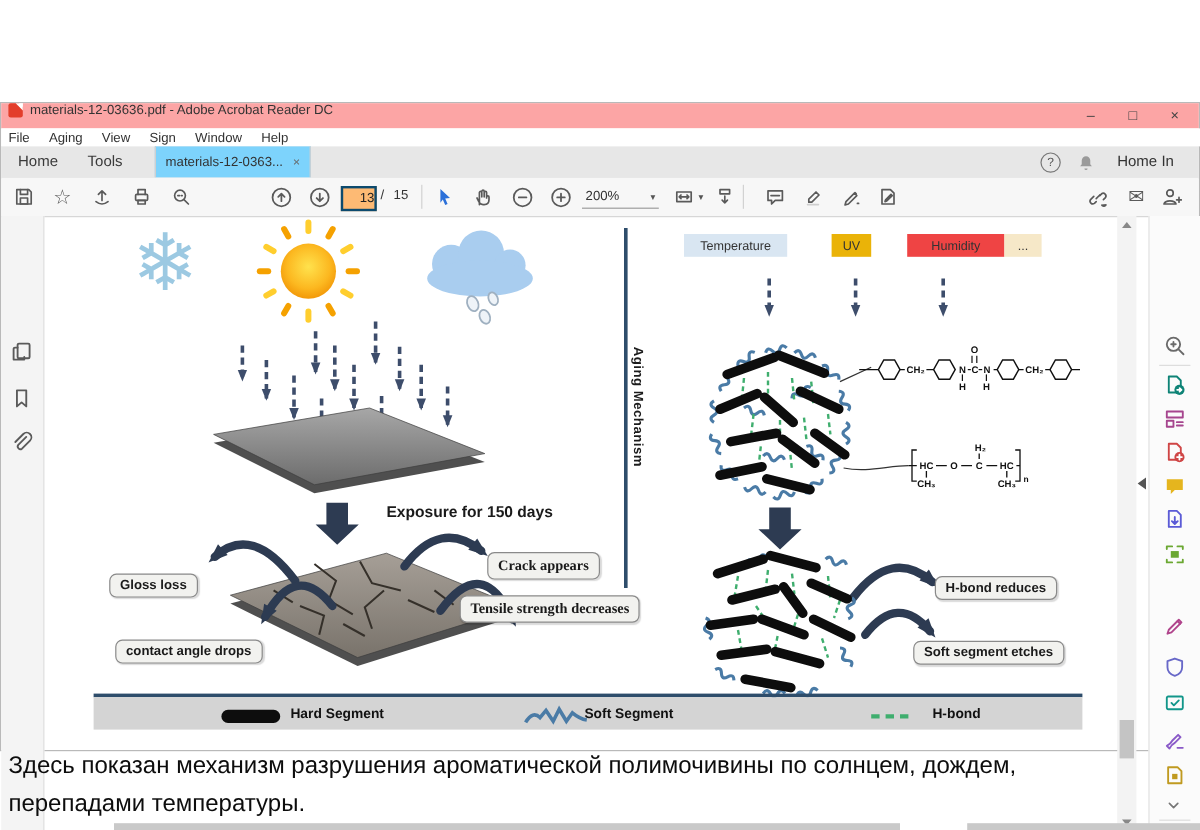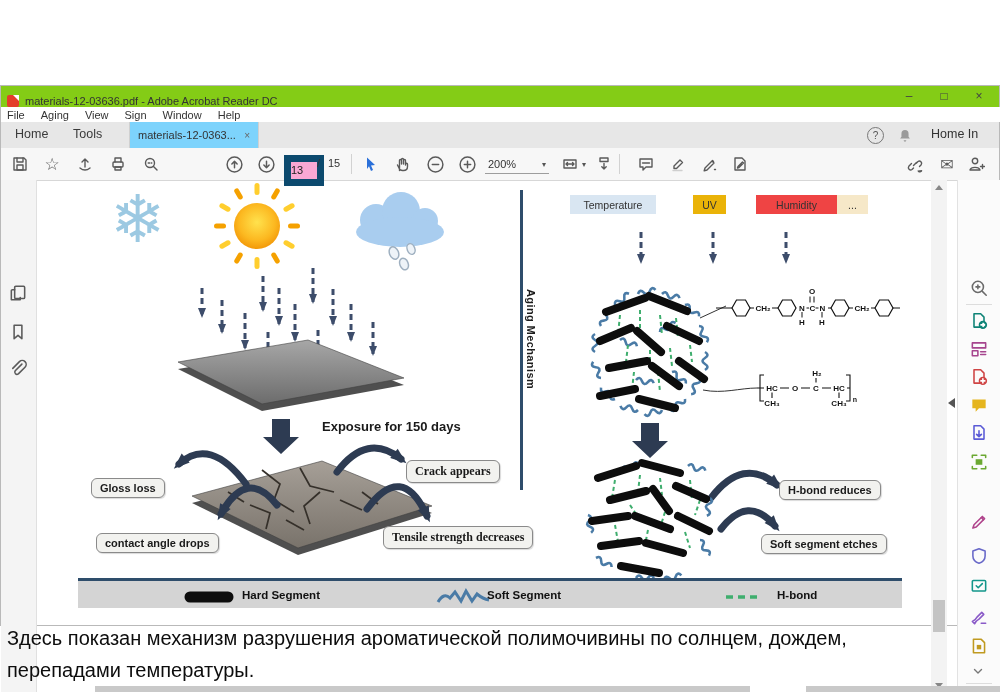--- a/index.html
+++ b/index.html
@@ -1,37 +1,37 @@
 <!DOCTYPE html>
 <html><head>
 <meta charset="utf-8">
 <style>
   html,body{margin:0;padding:0;background:#fff}
   .screen{position:relative;width:1000px;height:692px;background:#fff;overflow:hidden;
     font-family:"Liberation Sans",sans-serif;color:#333}
   .ab{position:absolute}
   
   .win{left:0;top:85px;width:998px;height:539px;border:1px solid #b9b9b9;background:#fff}
-  .titlebar{left:0;top:0;width:100%;height:21px;background:#84cc16;display:flex;align-items:flex-end}
+  .titlebar{left:0;top:0;width:100%;height:21px;background:#fca5a5;display:flex;align-items:flex-start}
   .pdficon{width:12px;height:12px;background:#e33e2b;border-radius:2px;margin:0 6px 0 6px;position:relative}
   .pdficon::after{content:"";position:absolute;right:0;top:0;border:3px solid #fff;border-left-color:transparent;border-bottom-color:transparent}
   .title-text{font-size:11px;color:#333}
   .winctl{position:absolute;top:0;height:21px;width:30px;text-align:center;line-height:21px;font-size:12px;color:#444}
   .menubar{left:0;top:21px;width:100%;height:15px;display:flex;gap:16px;padding-left:6px;font-size:11px;align-items:center;background:#fff}
   .menu-item{color:#333}
   .tabbar{left:0;top:36px;width:100%;height:26px;background:#e7e7e7;border-bottom:1px solid #d2d2d2}
   .tab-label{font-size:12.5px;color:#3a3a3a}
   .doctab{left:128px;top:0;width:112px;height:26px;background:#7dd3fc;border-left:1px solid #d0d0d0;border-right:1px solid #d0d0d0;display:flex;align-items:center;justify-content:space-between;padding:0 8px;font-size:11px}
   .helpcirc{left:866px;top:5px;width:15px;height:15px;border:1.3px solid #777;border-radius:50%;text-align:center;line-height:15px;font-size:10px;color:#555}
   .signin{left:930px;top:5px;font-size:12.5px;color:#333}
   .toolbar{left:0;top:62px;width:100%;height:32px;background:#f7f7f7;border-bottom:1px solid #d7d7d7}
   .tico{position:absolute;top:5px;width:22px;height:22px;display:flex;align-items:center;justify-content:center}
   svg.s{stroke:#5a5a5a;fill:none;stroke-width:1.4;stroke-linecap:round;stroke-linejoin:round}
   .tb-div{position:absolute;top:6px;width:1px;height:20px;background:#d2d2d2}
-  .pagebox{position:absolute;left:283px;top:7px;width:26px;height:17px;border:7px solid #0c4a6e;background:#f9a8d4;text-align:left;font-size:11px;line-height:17px;color:#222}
+  .pagebox{position:absolute;left:283px;top:7px;width:26px;height:17px;border:2px solid #0c4a6e;background:#fdba74;text-align:right;font-size:11px;line-height:17px;color:#222}
   .pagetot{position:absolute;left:316px;top:9px;font-size:11px;color:#333}
   .zoombox{position:absolute;left:484px;top:7px;width:58px;height:18px;border-bottom:1px solid #9d9d9d;font-size:11px;color:#333;display:flex;align-items:center;justify-content:space-between;padding:0 3px}
   
   .leftnav{left:0;top:94px;width:35px;height:514px;background:#f4f4f4;border-right:1px solid #e0e0e0}
   .lnico{position:absolute;left:7px;width:20px;height:20px}
   .vscroll{left:930px;top:94px;width:16px;height:514px;background:#f3f3f3}
   .vthumb{left:2px;top:420px;width:12px;height:32px;background:#c4c4c4}
   .tri{width:0;height:0;position:absolute}
   .sidebar{left:956px;top:94px;width:42px;height:538px;background:#fbfbfb;border-left:1px solid #e2e2e2}
   .sbico{position:absolute;left:11px;width:20px;height:20px}
@@ -568,21 +568,21 @@
   <div class="factor" style="left:756px;width:81px;background:#ef4444">Humidity</div>
   <div class="factor" style="left:837px;width:31px;background:#f6e8c8">...</div>
 
   <div class="ab" style="left:525px;top:289px;writing-mode:vertical-rl;font-size:11px;font-weight:bold;color:#1c1c1c;letter-spacing:.4px">Aging Mechanism</div>
 
   <div class="ab" style="left:322px;top:419px;font-size:13px;font-weight:bold;color:#1a1a1a;white-space:nowrap">Exposure  for 150 days</div>
 
   <div class="fbox" style="left:91px;top:478px">Gloss loss</div>
   <div class="fbox" style="left:96px;top:533px">contact angle drops</div>
   <div class="fbox serif" style="left:406px;top:460px">Crack appears</div>
-  <div class="fbox serif" style="left:383px;top:526px">Tensile  strength  decreases</div>
+  <div class="fbox serif" style="left:383px;top:496px">Tensile  strength  decreases</div>
   <div class="fbox" style="left:779px;top:480px">H-bond  reduces</div>
   <div class="fbox" style="left:761px;top:534px">Soft segment etches</div>
 
   <span class="legend-label" style="left:242px">Hard  Segment</span>
   <span class="legend-label" style="left:487px">Soft  Segment</span>
   <span class="legend-label" style="left:777px">H-bond</span>
 
   <div class="caption" style="top:627px">Здесь показан механизм разрушения ароматической полимочивины по солнцем, дождем,</div>
   <div class="caption" style="top:659px">перепадами температуры.</div>
 

